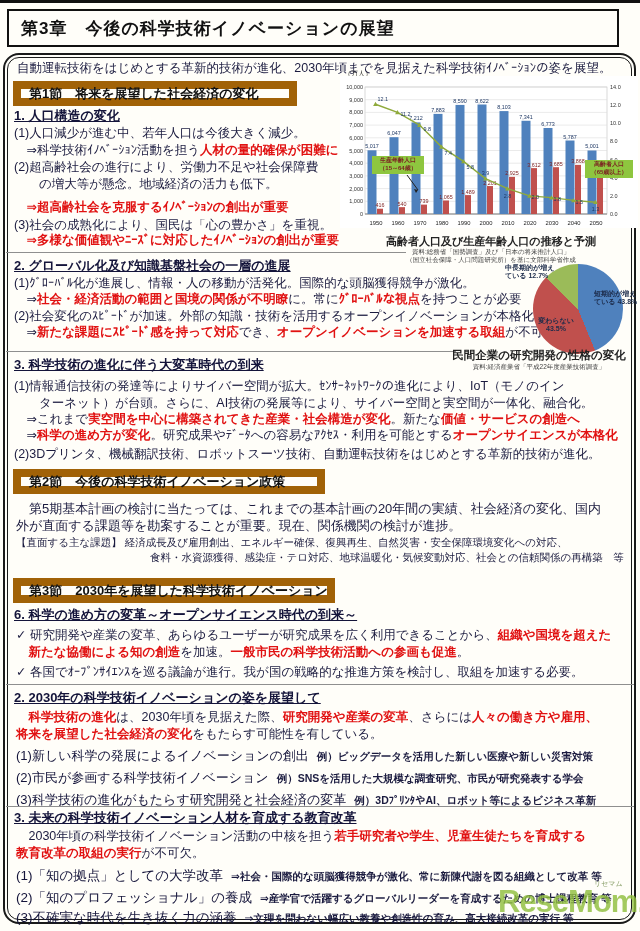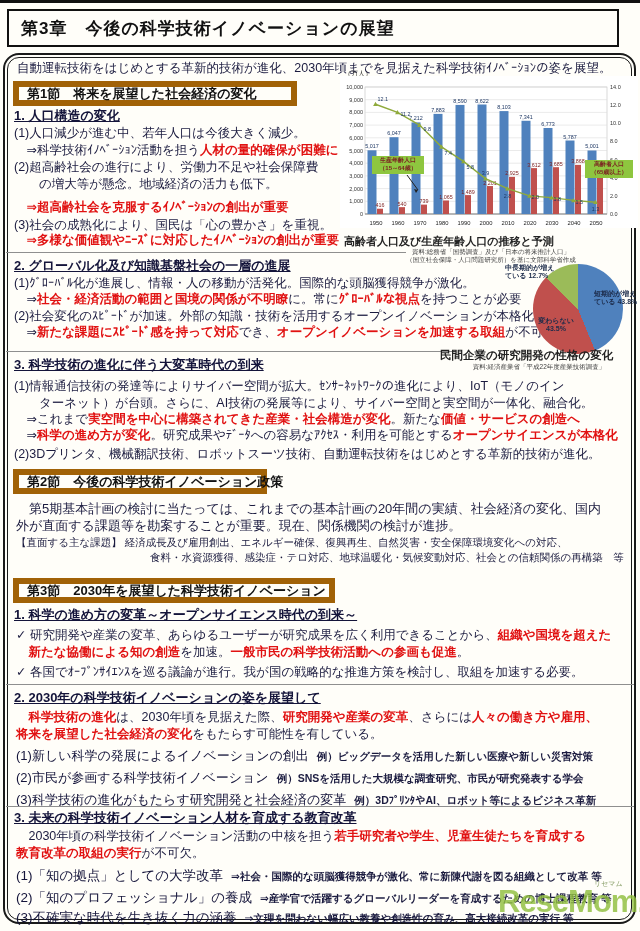--- a/index.html
+++ b/index.html
@@ -3,30 +3,30 @@
 <meta charset="utf-8">
 <style>
   html,body{margin:0;padding:0;}
   body{width:640px;height:931px;position:relative;background:#fffef9;overflow:hidden;
        font-family:"Liberation Sans","DejaVu Sans",sans-serif;}
   .abs{position:absolute;}
   .t{font-size:12.5px;color:#1b1b3f;white-space:nowrap;line-height:1.2;}
   .seg-k{color:inherit;}
   .seg-r{color:#e11212;font-weight:bold;}
   .h-sub{font-size:13px;font-weight:bold;color:#14143a;text-decoration:underline;white-space:nowrap;}
-  .sec-box{border:6px solid #a16207;background:#fffef9;font-weight:bold;font-size:13px;color:#111;
+  .sec-box{border:8px solid #a16207;background:#fffef9;font-weight:bold;font-size:13px;color:#111;
            display:flex;align-items:center;padding:0 8px;white-space:nowrap;box-sizing:border-box;}
   .hr{height:1px;background:#8f8f8f;}
   .topline{left:0;top:0;width:640px;height:3px;background:#111;}
   .chapter-box{left:7px;top:9px;width:612px;height:38px;border:2.5px solid #111;background:#fffef9;
                box-sizing:border-box;display:flex;align-items:center;padding-left:12px;
                font-size:17px;font-weight:bold;color:#111;letter-spacing:1px;}
   .outer{left:3px;top:53px;width:633px;height:871px;border:2px solid #1a1a1a;border-radius:16px;box-sizing:border-box;}
   .outer-inner{position:absolute;left:2px;top:2px;right:2px;bottom:2px;border:1.5px solid #1a1a1a;border-radius:12px;}
-  .cap{font-size:11px;font-weight:600;color:#222;white-space:nowrap;}
+  .cap{font-size:11px;font-weight:600;color:#222;text-align:center;white-space:nowrap;}
   .src{font-size:6.5px;color:#444;text-align:center;white-space:nowrap;}
   .ann{background:#8ec63f;color:#7b2222;font-weight:bold;font-size:6px;line-height:1.3;
        text-align:center;padding:1px 2px;box-sizing:border-box;}
   .pie-lbl{font-size:7px;color:#1c2b4a;line-height:1.2;font-weight:bold;}
   .it-label{font-size:13px;font-weight:normal;color:#14143a;}
   .it-ex{font-size:10.5px;color:#1b1b3f;margin-left:8px;font-weight:bold;}
   .chk{font-size:12.5px;color:#1b1b3f;white-space:nowrap;}
   .s2p{font-size:13px;color:#1b1b3f;white-space:nowrap;}
   .s2c{font-size:10.5px;color:#1b1b3f;white-space:nowrap;text-align:right;}
   .wm{font-size:31px;font-weight:bold;color:rgba(144,190,62,.82);letter-spacing:-1px;white-space:nowrap;}
@@ -202,32 +202,32 @@
 <div class="abs src" style="left:344px;top:248px;width:294px">資料:総務省「国勢調査」及び「日本の将来推計人口」</div>
 <div class="abs src" style="left:344px;top:256px;width:294px">（国立社会保障・人口問題研究所）を基に文部科学省作成</div>
 
 <div id="pie-disc" class="abs" style="left: 533px; top: 264px; width: 90px; height: 90px; border-radius: 50%; background: conic-gradient(rgb(79, 129, 189) 0deg, rgb(79, 129, 189) 157.68deg, rgb(192, 80, 77) 157.68deg, rgb(192, 80, 77) 314.28deg, rgb(155, 187, 89) 314.28deg, rgb(155, 187, 89) 360deg);"></div>
 <div class="abs pie-lbl" style="left:505px;top:264px;width:50px;white-space:normal">中長期的が増えている 12.7%</div>
 <div class="abs pie-lbl" style="left:594px;top:290px;width:44px;white-space:normal">短期的が増えている 43.8%</div>
 <div class="abs pie-lbl" style="left:530px;top:317px;width:52px;white-space:normal;text-align:center">変わらない 43.5%</div>
 <div class="abs cap" style="left:440px;top:348px;width:198px;font-size:11.5px">民間企業の研究開発の性格の変化</div>
 <div class="abs src" style="left:440px;top:363px;width:198px">資料:経済産業省「平成22年度産業技術調査」</div>
 
-<div class="abs sec-box" style="left:13px;top:469px;width:254px;height:25px">
+<div class="abs sec-box" style="left:13px;top:469px;width:312px;height:25px">
   <span>第2節　今後の科学技術イノベーション政策</span>
 </div>
 <div class="abs s2p" style="left:16px;top:500px">　第5期基本計画の検討に当たっては、これまでの基本計画の20年間の実績、社会経済の変化、国内</div>
 <div class="abs s2p" style="left:16px;top:517px">外が直面する課題等を勘案することが重要。現在、関係機関の検討が進捗。</div>
 <div class="abs s2c" style="left:16px;top:536px">【直面する主な課題】 経済成長及び雇用創出、エネルギー確保、復興再生、自然災害・安全保障環境変化への対応、</div>
 <div class="abs s2c" style="left:150px;top:551px">食料・水資源獲得、感染症・テロ対応、地球温暖化・気候変動対応、社会との信頼関係の再構築　等</div>
 
 <div class="abs sec-box" style="left:13px;top:578px;width:322px;height:25px">
   <span>第3節　2030年を展望した科学技術イノベーション</span>
 </div>
-<div class="abs h-sub" style="left:14px;top:606px">1. 科学の進め方の変革～オープンサイエンス時代の到来～</div>
+<div class="abs h-sub" style="left:14px;top:606px">6. 科学の進め方の変革～オープンサイエンス時代の到来～</div>
 <div class="abs chk" style="left:16px;top:627px"><span class="seg-k">✓ 研究開発や産業の変革、あらゆるユーザーが研究成果を広く利用できることから、</span><span class="seg-r">組織や国境を超えた</span></div>
 <div class="abs chk" style="left:16px;top:644px"><span class="seg-k">　</span><span class="seg-r">新たな協働による知の創造</span><span class="seg-k">を加速。</span><span class="seg-r">一般市民の科学技術活動への参画も促進</span><span class="seg-k">。</span></div>
 <div class="abs chk" style="left:16px;top:664px"><span class="seg-k">✓ 各国でｵｰﾌﾟﾝｻｲｴﾝｽを巡る議論が進行。我が国の戦略的な推進方策を検討し、取組を加速する必要。</span></div>
 
 <div class="abs hr" style="left:6px;top:684px;width:628px"></div>
 <div class="abs h-sub" style="left:14px;top:689px">2. 2030年の科学技術イノベーションの姿を展望して</div>
 <div class="abs t" style="left:16px;top:710px"><span class="seg-k">　</span><span class="seg-r">科学技術の進化</span><span class="seg-k">は、2030年頃を見据えた際、</span><span class="seg-r">研究開発や産業の変革</span><span class="seg-k">、さらには</span><span class="seg-r">人々の働き方や雇用、</span></div>
 <div class="abs t" style="left:16px;top:727px"><span class="seg-r">将来を展望した社会経済の変化</span><span class="seg-k">をもたらす可能性を有している。</span></div>
 <div class="abs" style="left:16px;top:746px;white-space:nowrap">
   <span class="it-label">(1)新しい科学の発展によるイノベーションの創出</span><span class="it-ex">例）ビッグデータを活用した新しい医療や新しい災害対策</span>

